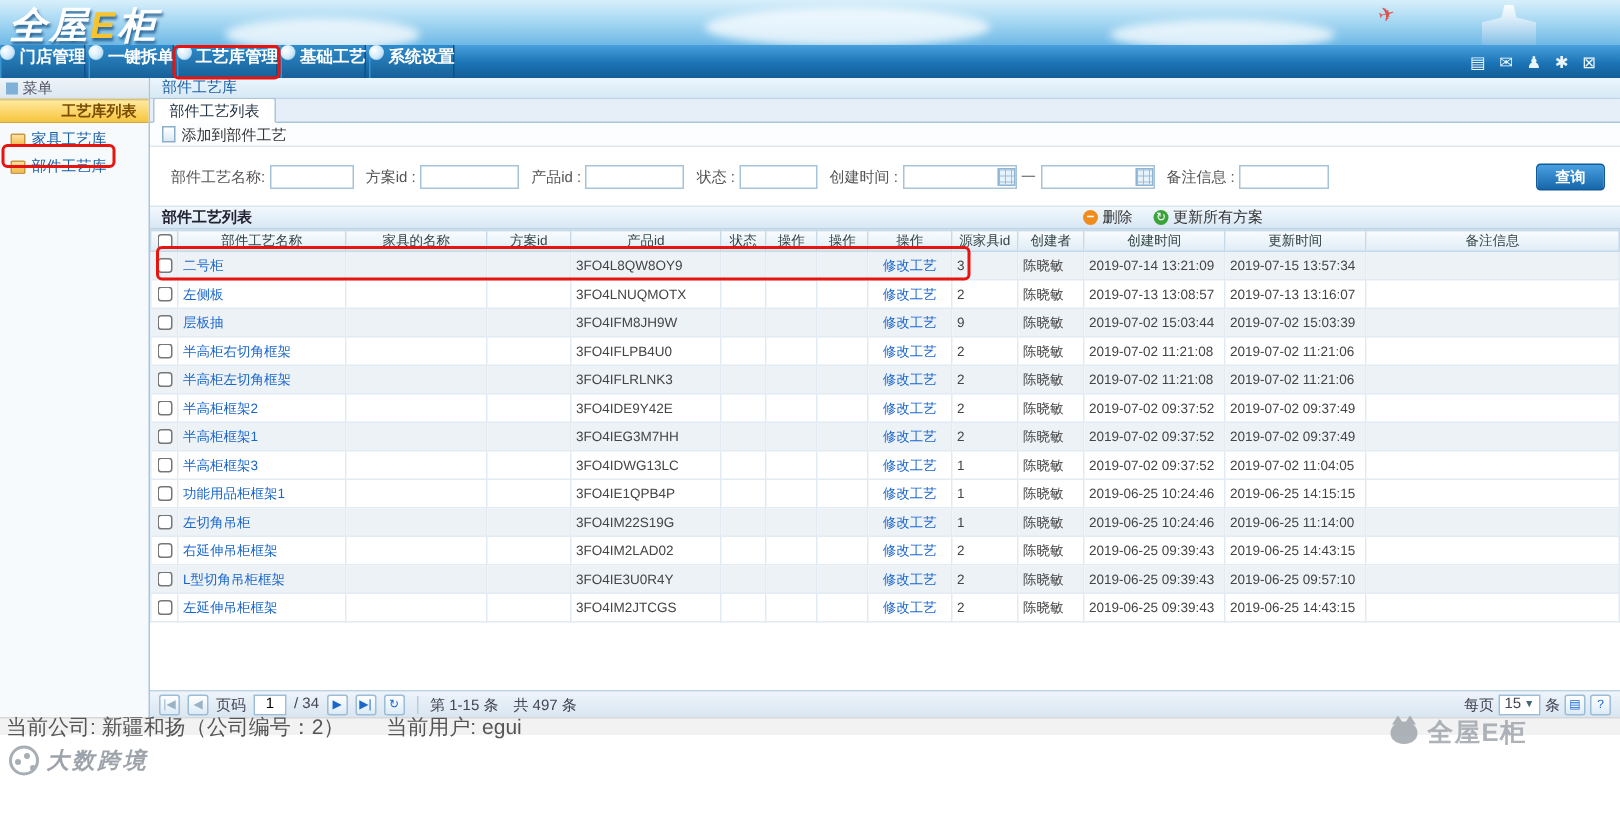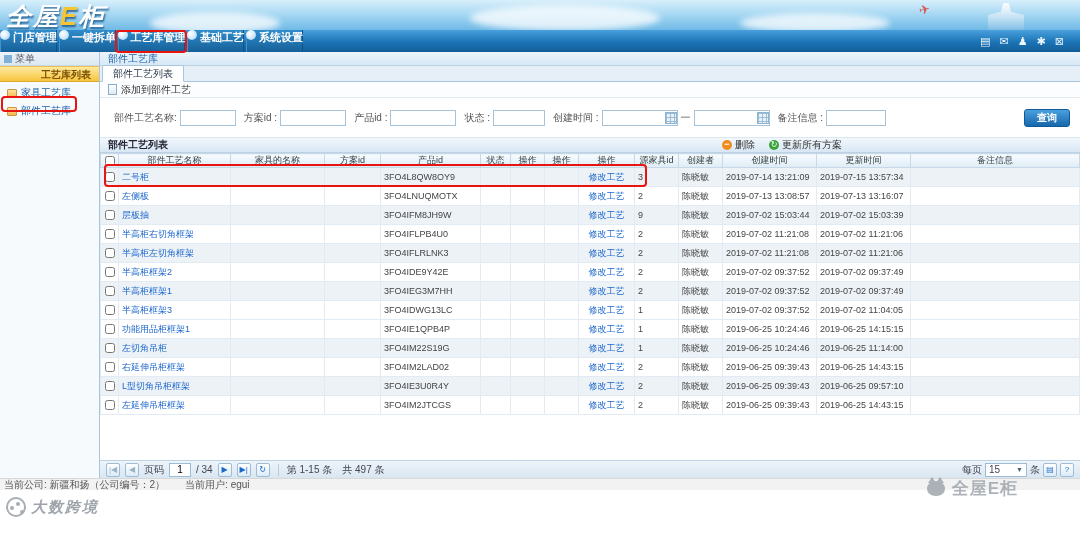--- a/index.html
+++ b/index.html
@@ -92,25 +92,25 @@
   .spacer { flex:1; }
 
   .pagination { height:18px; flex:none; display:flex; align-items:center; gap:5px; font-size:10px; color:#445;
                 background:linear-gradient(180deg,#eef4fa,#d9e6f1); border-top:1px solid #bdd2e3; padding:0 6px; }
   .pg-btn { width:14px; height:14px; line-height:12px; text-align:center; font-size:8px; color:#1a66cc;
             background:linear-gradient(180deg,#ffffff,#dcebf7); border:1px solid #9dbcd6; border-radius:2px; cursor:pointer; flex:none; }
   .pg-btn.disabled { color:#9ab4c6; }
   .pg-input { width:22px; height:14px; border:1px solid #9dbcd6; font-size:10px; text-align:center; padding:0; font-family:inherit; }
   .pg-sep { width:1px; height:12px; background:#b8cddd; margin:0 3px; }
   .per-page { margin-left:auto; display:flex; align-items:center; gap:3px; }
-  .pp-select { display:inline-flex; align-items:center; gap:16px; border:1px solid #9dbcd6; background:#fff; height:14px;
+  .pp-select { display:inline-flex; align-items:center; gap:2px; border:1px solid #9dbcd6; background:#fff; height:14px;
                padding:0 3px; font-size:10px; cursor:pointer; }
   .pp-caret { font-size:7px; color:#467; }
 
-  .status-bar { height:12px; background:#f2f2f2; border-top:1px solid #d8d8d8; font-size:10px; color:#555; line-height:11px; padding:0 4px; }
+  .status-bar { height:12px; background:#f2f2f2; border-top:1px solid #d8d8d8; font-size:14px; color:#555; line-height:11px; padding:0 4px; }
 
   
   .wm-left { position:absolute; left:6px; top:497px; display:flex; align-items:center; gap:5px; z-index:30; pointer-events:none; opacity:.85; }
   .globe { width:20px; height:20px; border:2px solid #98a0a8; border-radius:50%; position:relative; flex:none; }
   .globe::before { content:""; position:absolute; width:4px; height:4px; border-radius:50%; background:#98a0a8; left:2px; top:7px;
                    box-shadow:6px -4px 0 #98a0a8, 10px 4px 0 #98a0a8; }
   .wm-left .wm-text { font-size:15px; font-weight:bold; color:#8d949c; letter-spacing:2px;font-style:italic; }
   .wm-right { position:absolute; right:62px; top:477px; display:flex; align-items:center; gap:7px; z-index:30; pointer-events:none; opacity:.8; }
   .cat { width:18px; height:15px; background:#9aa1a8; border-radius:50% 50% 48% 48%; position:relative; flex:none; }
   .cat::before,.cat::after { content:""; position:absolute; top:-4px; border-left:4px solid transparent; border-right:4px solid transparent;

